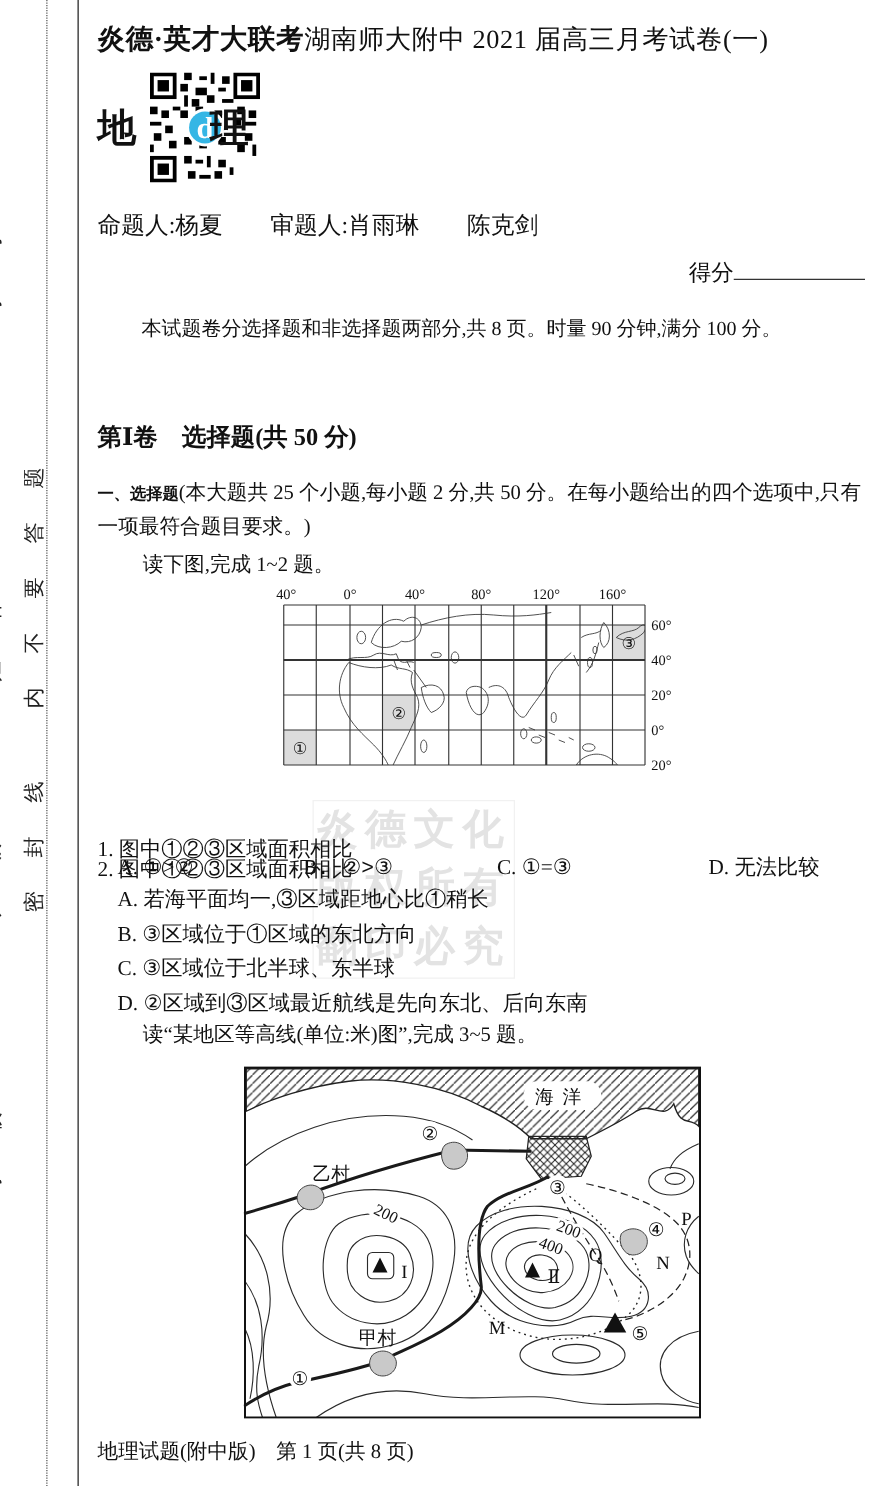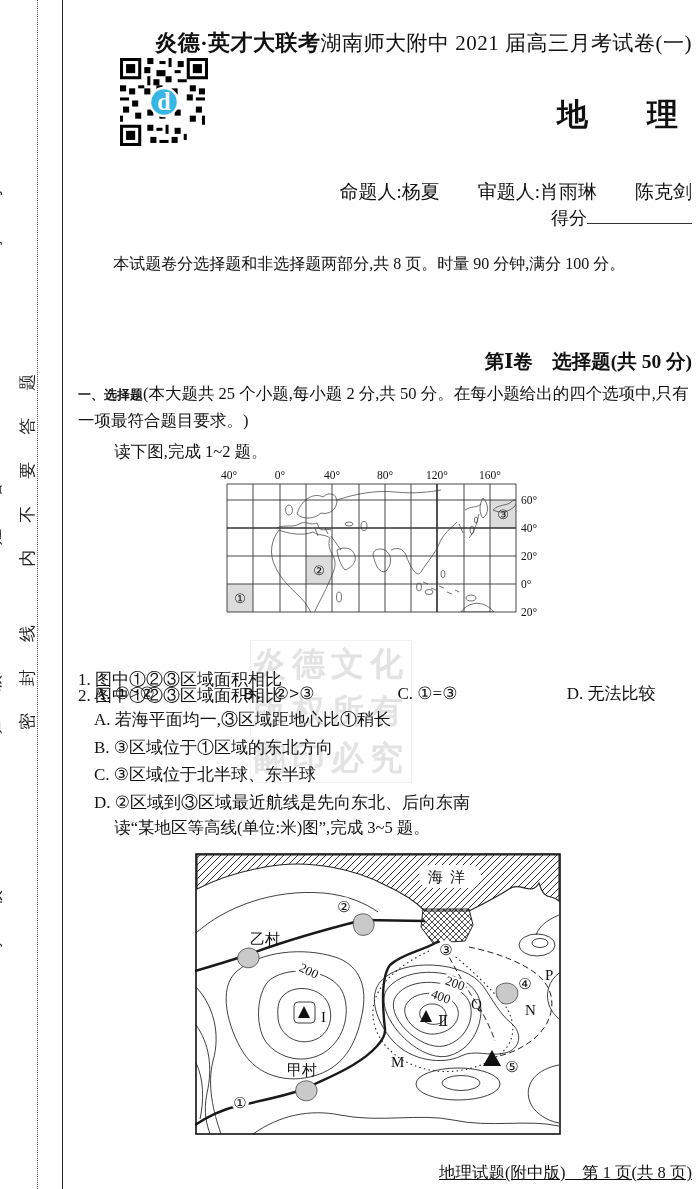--- a/index.html
+++ b/index.html
@@ -8,21 +8,21 @@
   .abs{position:absolute;}
   
   .vline-dotted{position:absolute;left:37px;top:0;height:1189px;border-left:1.5px dotted #555;}
   .vline-solid{position:absolute;left:62px;top:0;height:1189px;border-left:1.5px solid #222;}
   .vtext{position:absolute;transform:rotate(-90deg);transform-origin:left bottom;
          white-space:nowrap;height:22px;line-height:22px;font-size:16px;color:#222;}
   .field-label{letter-spacing:13px;}
   .seal{letter-spacing:27px;font-size:17px;}
   
   .content{position:absolute;left:78px;width:614px;}
-  .center{text-align:right;margin-top:12px;}
+  .center{text-align:left;}
   .hdr{font-size:21px;letter-spacing:.5px;}
   .hdr b{font-size:22px;}
   .subject{font-size:31px;font-weight:bold;letter-spacing:14px;}
   .authors{font-size:19px;font-weight:normal;}
   .score{font-size:18px;text-align:right;padding-right:4px;}
   .score .blank{display:inline-block;width:105px;height:14px;border-bottom:1.3px solid #333;}
   .intro{font-size:16px;line-height:30px;text-indent:2.2em;}
   .sec1{font-size:19.5px;font-weight:bold;}
   .block1{font-size:16.5px;line-height:26px;}
   .block1 b{font-size:13px;}
@@ -341,15 +341,15 @@
       <text x="330" y="162">N</text>
       <text x="350" y="127">P</text>
       <text x="276" y="156">Q</text>
       <text x="105" y="118" font-size="13" class="halo" transform="rotate(26 105 114)">200</text>
       <text x="250" y="134" font-size="13" class="halo" transform="rotate(20 258 131)">200</text>
       <text x="236" y="148" font-size="13" class="halo" transform="rotate(20 246 144)">400</text>
     </g>
     <rect x="1" y="1" width="364" height="280" fill="none" stroke="#111" stroke-width="1.6"></rect>
   </svg>
 
-  <div class="content center footer layer abs" style="top:1150px;text-decoration:underline;">地理试题(附中版)　第 1 页(共 8 页)</div>
+  <div class="content center footer layer abs" style="top:1150px;">地理试题(附中版)　第 1 页(共 8 页)</div>
 
 </div>
 
 </body></html>

